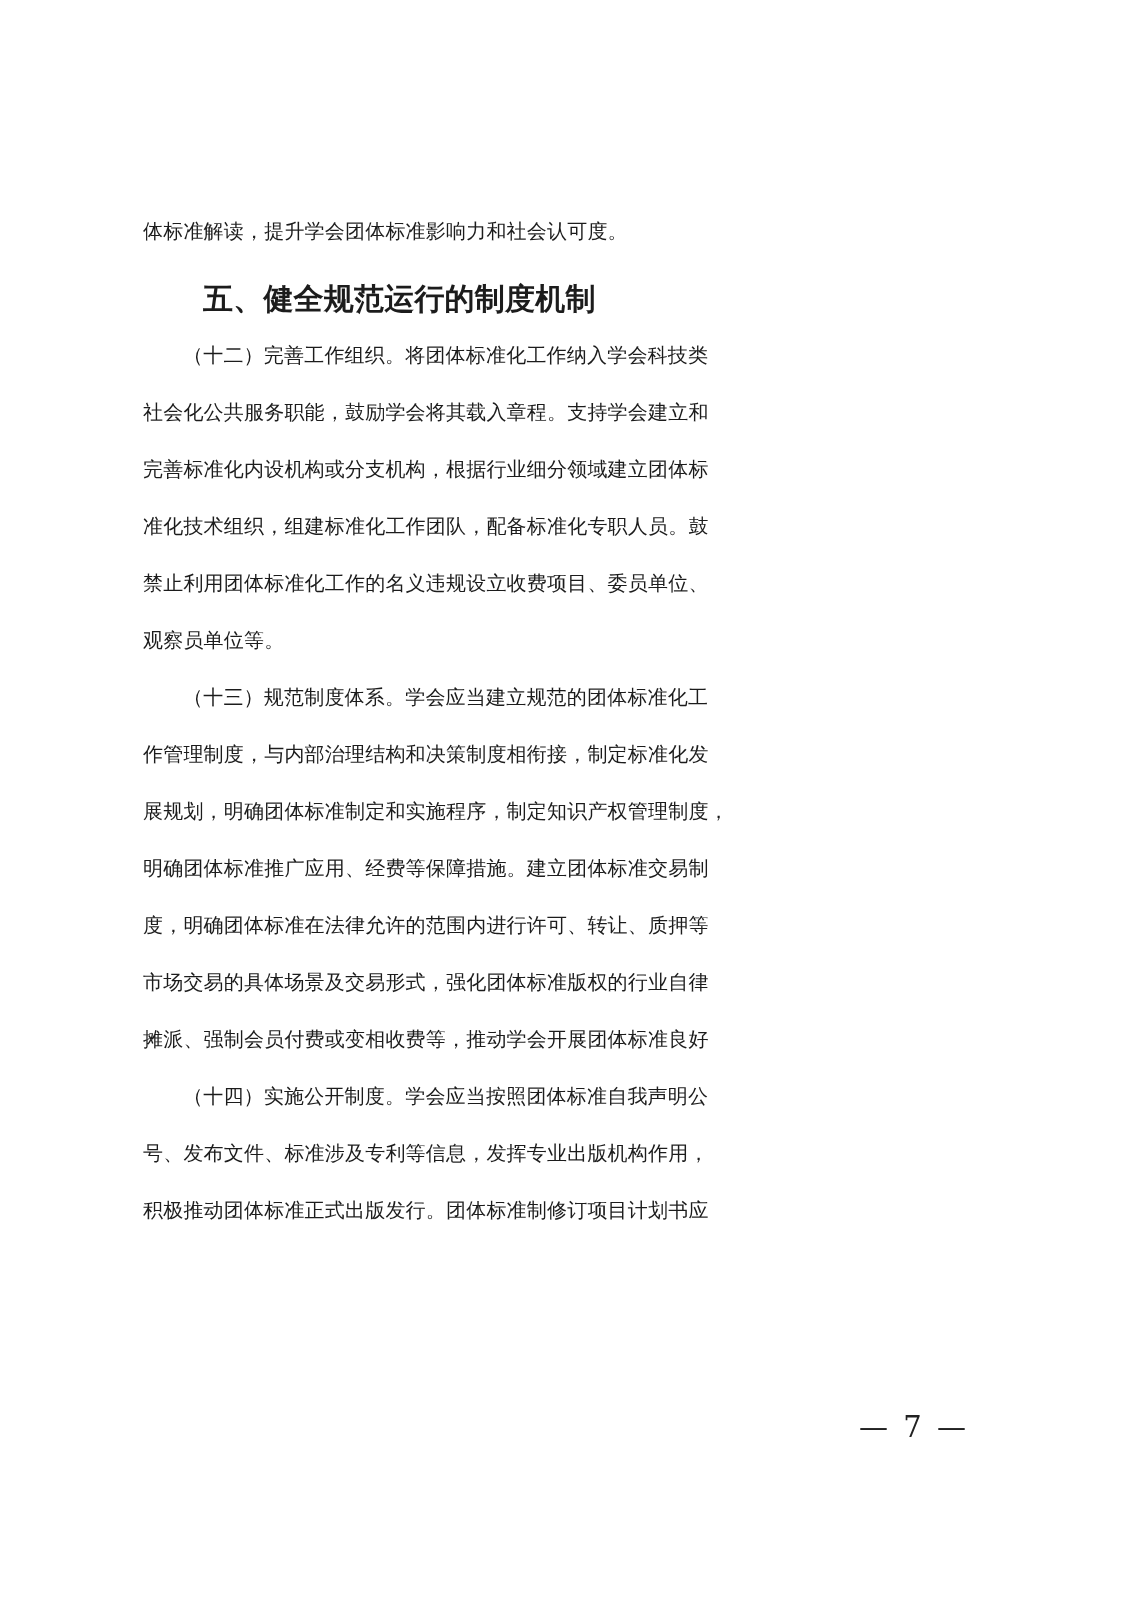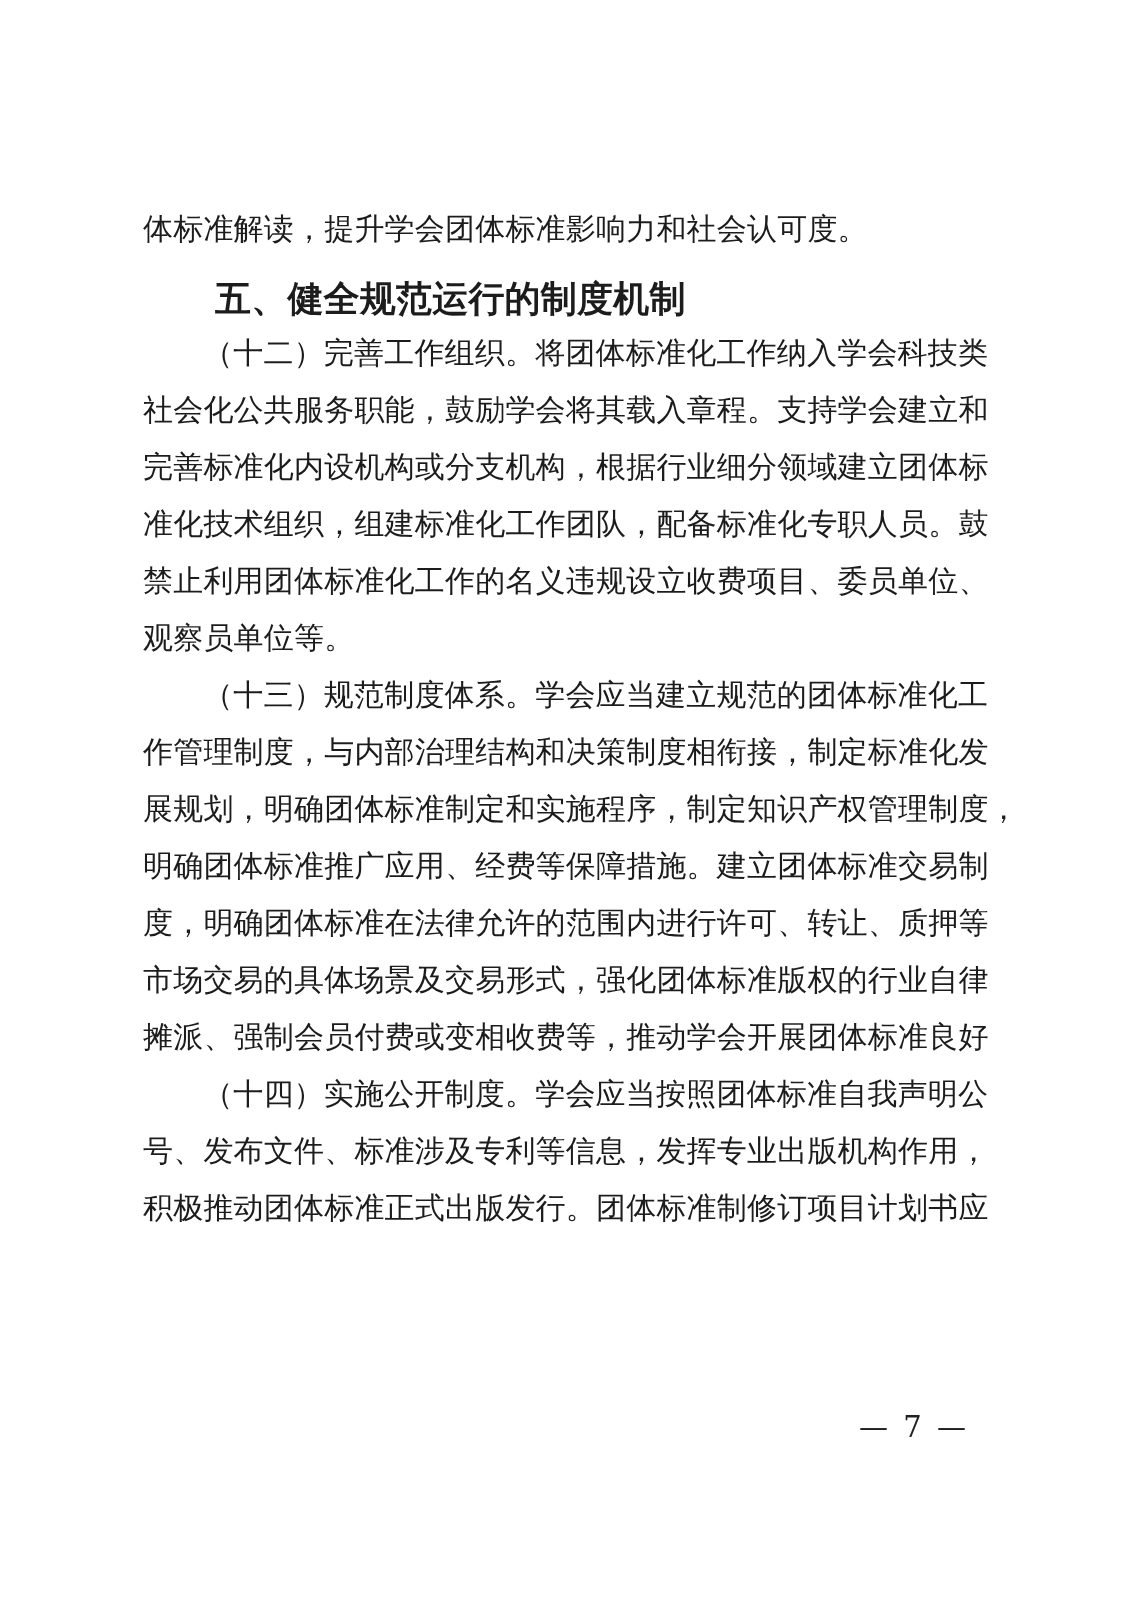--- a/index.html
+++ b/index.html
@@ -13,33 +13,32 @@
     font-family: "DejaVu Serif", "Liberation Serif", serif;
     overflow: hidden;
   }
   .body-text {
     position: absolute;
     left: 143px;
     top: 203px;
     width: 846px;
   }
   .line {
-    font-size: 30px;
+    font-size: 20px;
     line-height: 57px;
     letter-spacing: 0.2px;
     white-space: nowrap;
     font-weight: normal;
     text-align: left;
-    font-family: Liberation Mono, monospace;
   }
   .indent { text-indent: 2em; }
   .heading {
-    font-family: Liberation Sans, sans-serif;
+    font-family: Liberation Serif, serif;
     font-weight: bold;
-    font-size: 36px;
+    font-size: 30px;
     margin-top: 10px;
     margin-bottom: 0;
   }
   .footer {
     position: absolute;
     top: 1410px;
     right: 162px;
   }
   .page-number {
     font-size: 29px;

